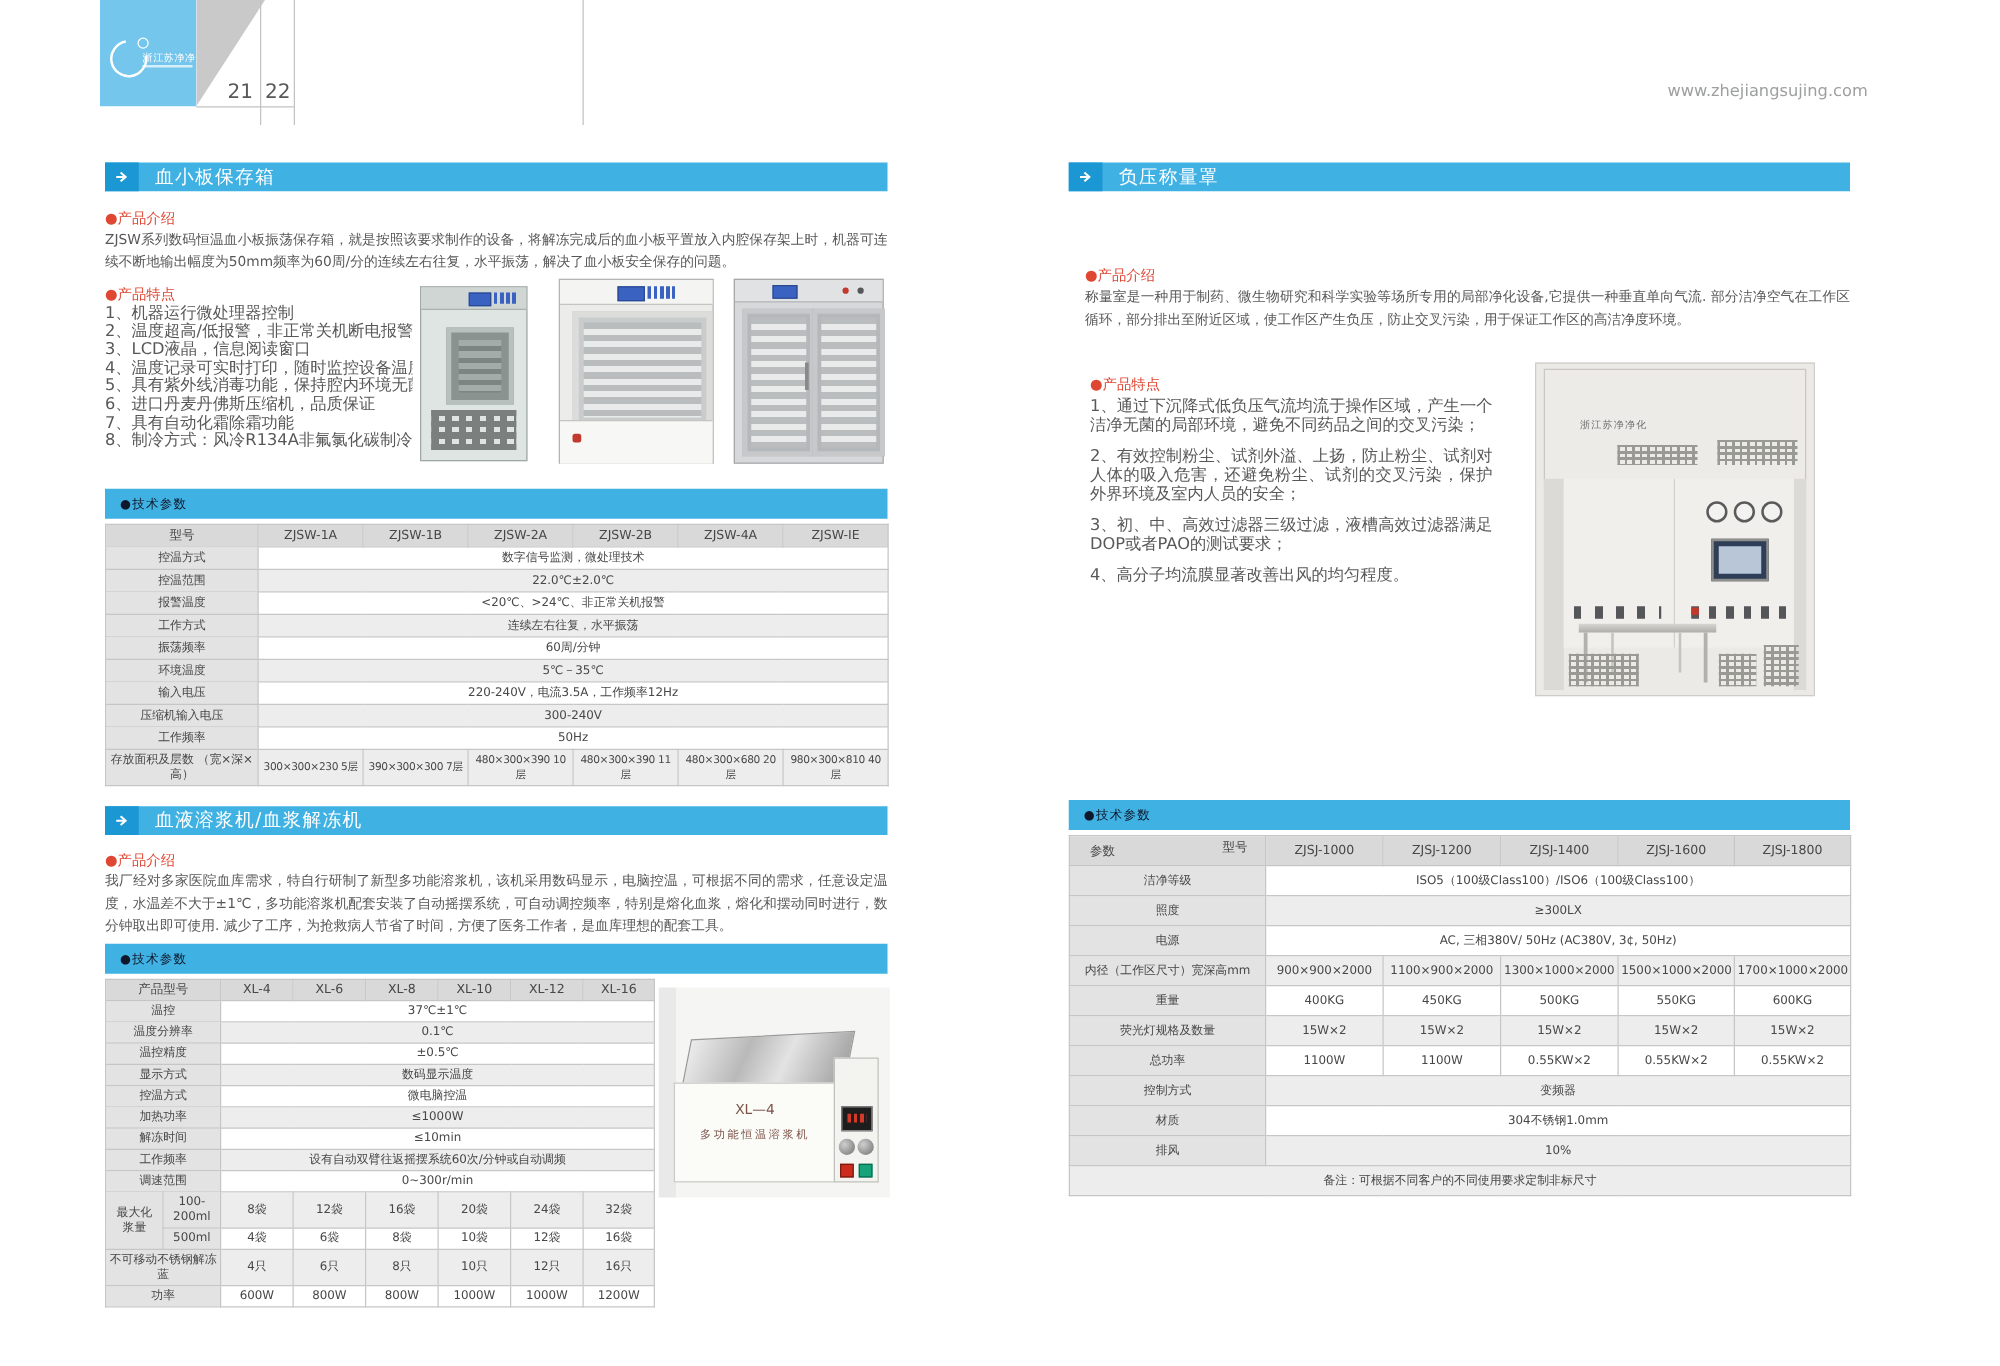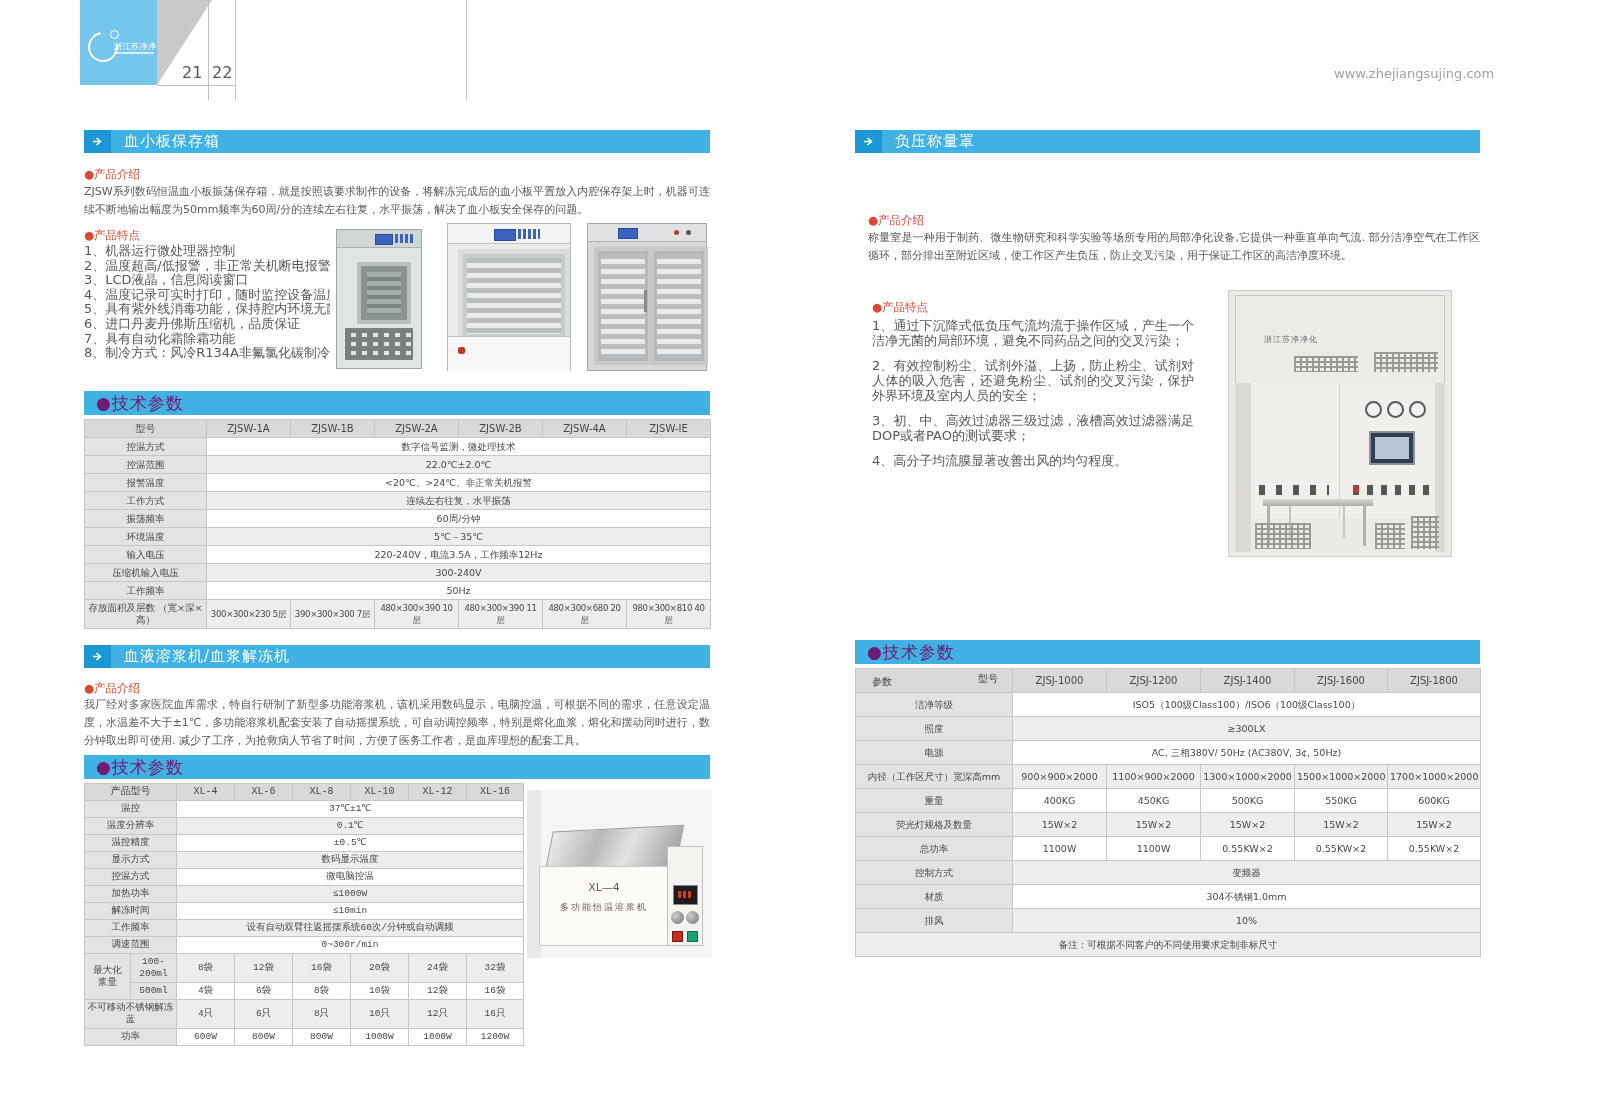--- a/index.html
+++ b/index.html
@@ -18,21 +18,21 @@
               clip-path:polygon(0 0,100% 0,0 100%);}
   .vline{width:1px;background:#c2c2c2;}
   .hline{height:1px;background:#c2c2c2;}
   .pagenum{font-size:16px;color:#595757;}
   .site-url{left:1334px;top:66px;font-size:13px;color:#9e9f9f;}
 
   
   .sec-bar{height:23px;background:#3fb1e3;display:flex;align-items:center;}
   .sec-icon{width:27px;height:23px;background:#1b97d4;display:flex;align-items:center;justify-content:center;flex:0 0 27px;}
   .sec-title{color:#fff;font-size:15px;margin-left:13px;letter-spacing:1px;}
-  .param-bar{height:24px;background:#3fb1e3;color:#701a75;font-size:17px;display:flex;align-items:center;
+  .param-bar{height:24px;background:#3fb1e3;color:#0f172a;font-size:10px;display:flex;align-items:center;
              padding-left:12px;box-sizing:border-box;letter-spacing:1px;}
 
   .red-label{font-size:11.5px;color:#df4733;}
   .body-text{font-size:11px;line-height:1.62;color:#595757;text-align:justify;}
   .feat-list .li{font-size:13px;line-height:14.6px;color:#595757;}
   .feat-list.spaced .li{line-height:15px;margin-bottom:10px;}
 
   
   table{border-collapse:collapse;table-layout:fixed;}
   table th,table td{border:1px solid #c6c6c6;font-weight:normal;text-align:center;
@@ -218,21 +218,21 @@
   <div class="sec-icon">
     <svg width="13" height="13" viewBox="0 0 13 13">
         <path d="M2 6.5h6M5.5 3l4 3.5-4 3.5" stroke="#fff" stroke-width="1.6" fill="none"></path>
       </svg>
   </div>
   <span class="sec-title">血液溶浆机/血浆解冻机</span>
 </div>
 <div class="abs red-label" style="left:84px;top:681px;">●产品介绍</div>
 <div class="abs body-text" style="left:84px;top:696px;width:626px;">我厂经对多家医院血库需求，特自行研制了新型多功能溶浆机，该机采用数码显示，电脑控温，可根据不同的需求，任意设定温度，水温差不大于±1℃，多功能溶浆机配套安装了自动摇摆系统，可自动调控频率，特别是熔化血浆，熔化和摆动同时进行，数分钟取出即可使用. 减少了工序，为抢救病人节省了时间，方便了医务工作者，是血库理想的配套工具。</div>
 <div class="abs param-bar" style="left:84px;top:755px;width:626px;">●技术参数</div>
-<table id="table2" class="abs" style="left:84px;top:783px;width:437px;font-family:Liberation Mono, monospace;">
+<table id="table2" class="abs" style="left:84px;top:783px;width:437px;">
     <colgroup>
       <col style="width: 46px;">
       <col style="width: 46px;">
       <col style="width: 58px;">
       <col style="width: 58px;">
       <col style="width: 58px;">
       <col style="width: 58px;">
       <col style="width: 58px;">
       <col style="width: 57px;">
     </colgroup>

